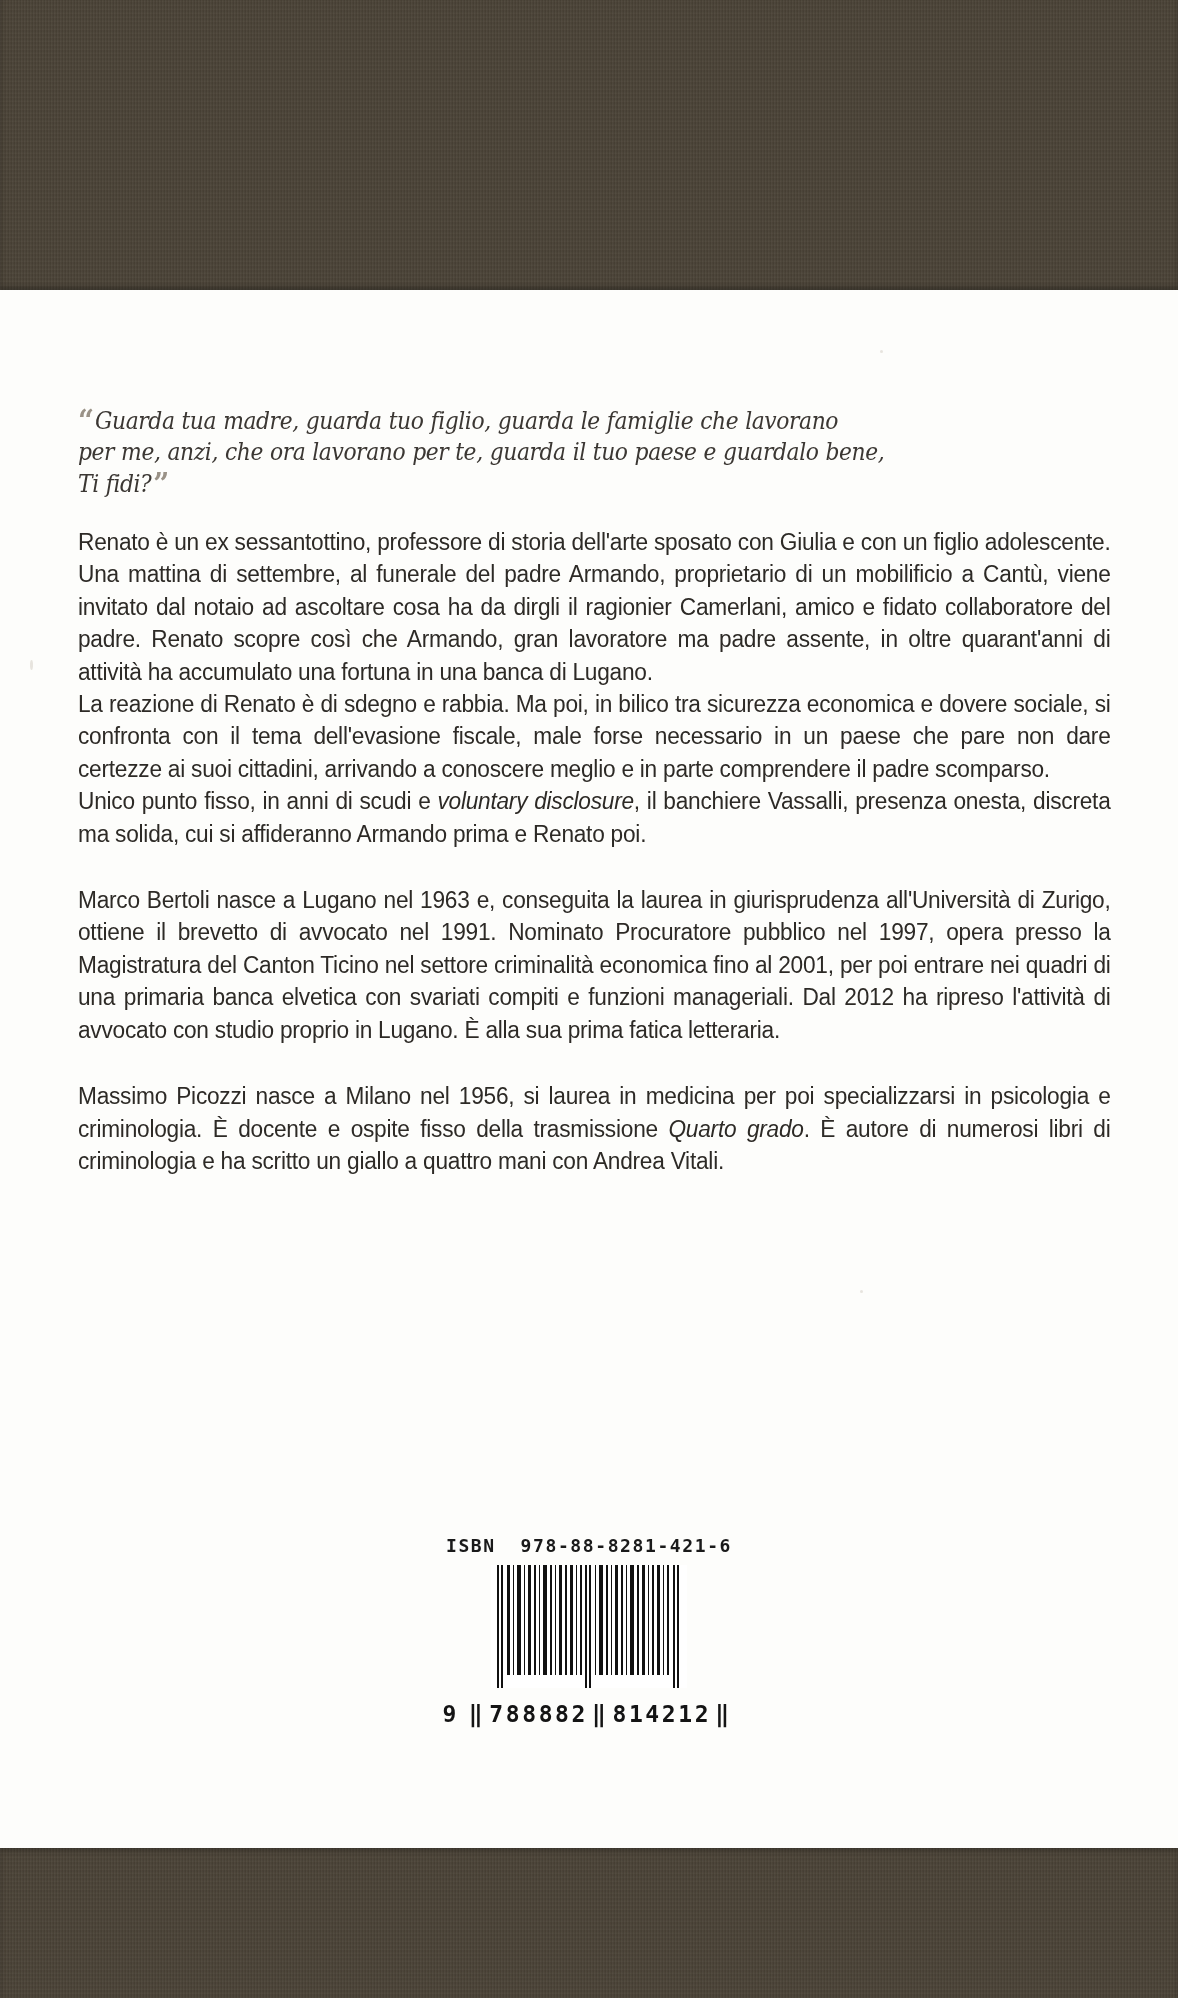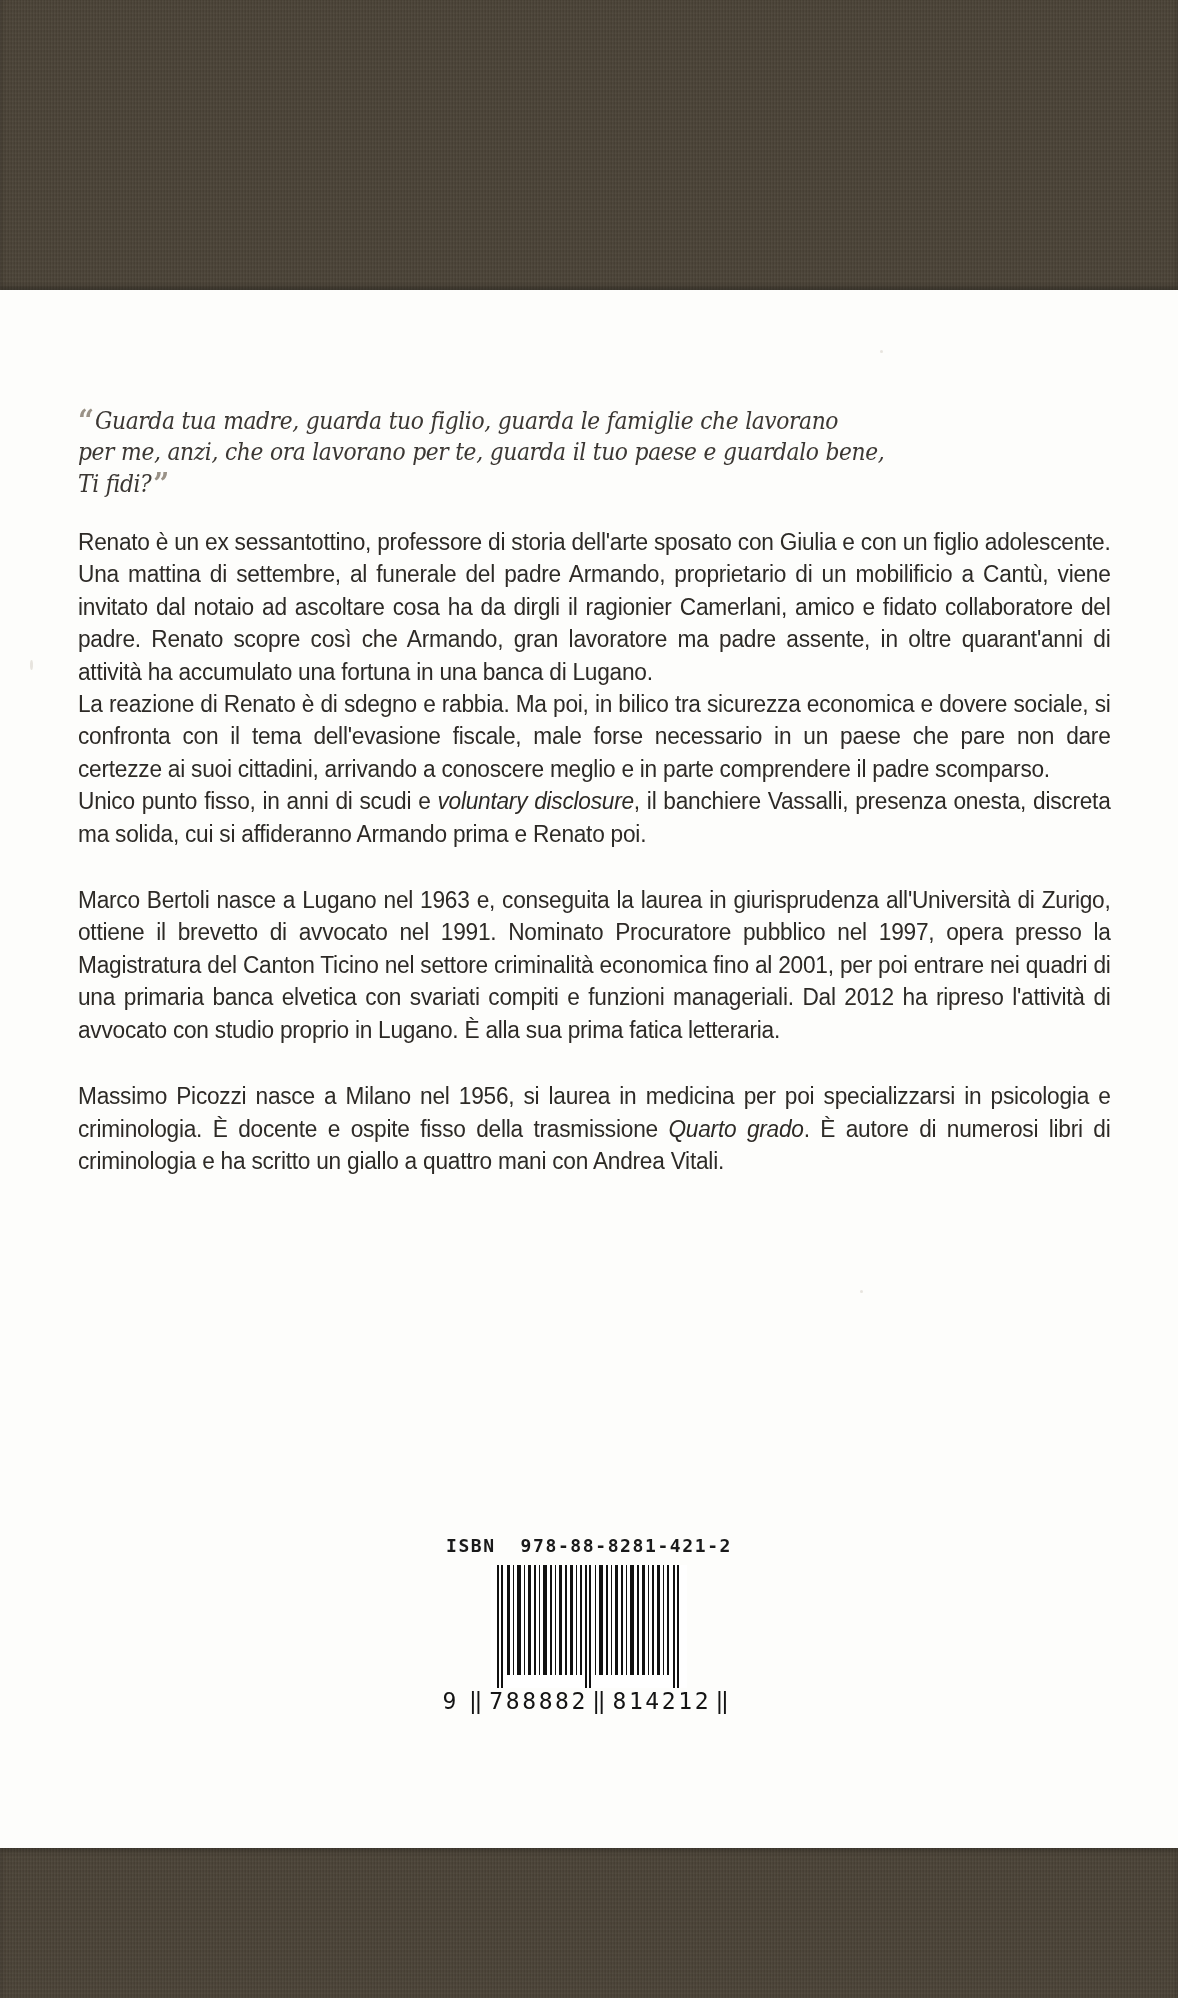--- a/index.html
+++ b/index.html
@@ -142,24 +142,24 @@
   }
   .barcode {
     height: 123px;
     width: 196px;
     display: block;
     margin: 0 auto;
   }
   .barcode-digits {
     font-family: "DejaVu Sans Mono", monospace;
     font-size: 23px;
-    font-weight: normal;
+    font-weight: bold;
     letter-spacing: 2.6px;
     color: #141414;
-    margin-top: 0;
+    margin-top: 13px;
     white-space: pre;
   }
   .bc-lead { margin-right: 6px; }
   .bc-sep  { margin: 0 4px; }
 
   
   .speck {
     position: absolute;
     background: #d8d4cb;
     border-radius: 50%;
@@ -197,21 +197,21 @@
         <p>Marco Bertoli nasce a Lugano nel 1963 e, conseguita la laurea in giurisprudenza all'Università di Zurigo, ottiene il brevetto di avvocato nel 1991. Nominato Procuratore pubblico nel 1997, opera presso la Magistratura del Canton Ticino nel settore criminalità economica fino al 2001, per poi entrare nei quadri di una primaria banca elvetica con svariati compiti e funzioni manageriali. Dal 2012 ha ripreso l'attività di avvocato con studio proprio in Lugano. È alla sua prima fatica letteraria.</p>
       </div>
 
       <div class="bio">
         <p><span>Massimo Picozzi nasce a Milano nel 1956, si laurea in medicina per poi specializzarsi in psicologia e criminologia. È docente e ospite fisso della trasmissione </span><em>Quarto grado</em><span>. È autore di numerosi libri di criminologia e ha scritto un giallo a quattro mani con Andrea Vitali.</span></p>
       </div>
 
     </div>
 
     <div class="isbn-block">
-      <div class="isbn-text"><span>ISBN</span>&nbsp;&nbsp;<span>978-88-8281-421-2</span></div>
+      <div class="isbn-text"><span>ISBN</span>&nbsp;&nbsp;<span>978-88-8281-421-6</span></div>
 
       <div class="barcode-wrap">
         <svg class="barcode" viewBox="0 0 196 123" preserveAspectRatio="none">
           <rect x="0" y="0" width="196" height="123" fill="#ffffff"></rect>
           <g fill="#111111">
             <rect x="6" y="0" width="2" height="123"></rect>
             <rect x="10" y="0" width="2" height="123"></rect>
             <rect x="16" y="0" width="3" height="110"></rect>
             <rect x="22" y="0" width="1" height="110"></rect>
             <rect x="26" y="0" width="4" height="110"></rect>

